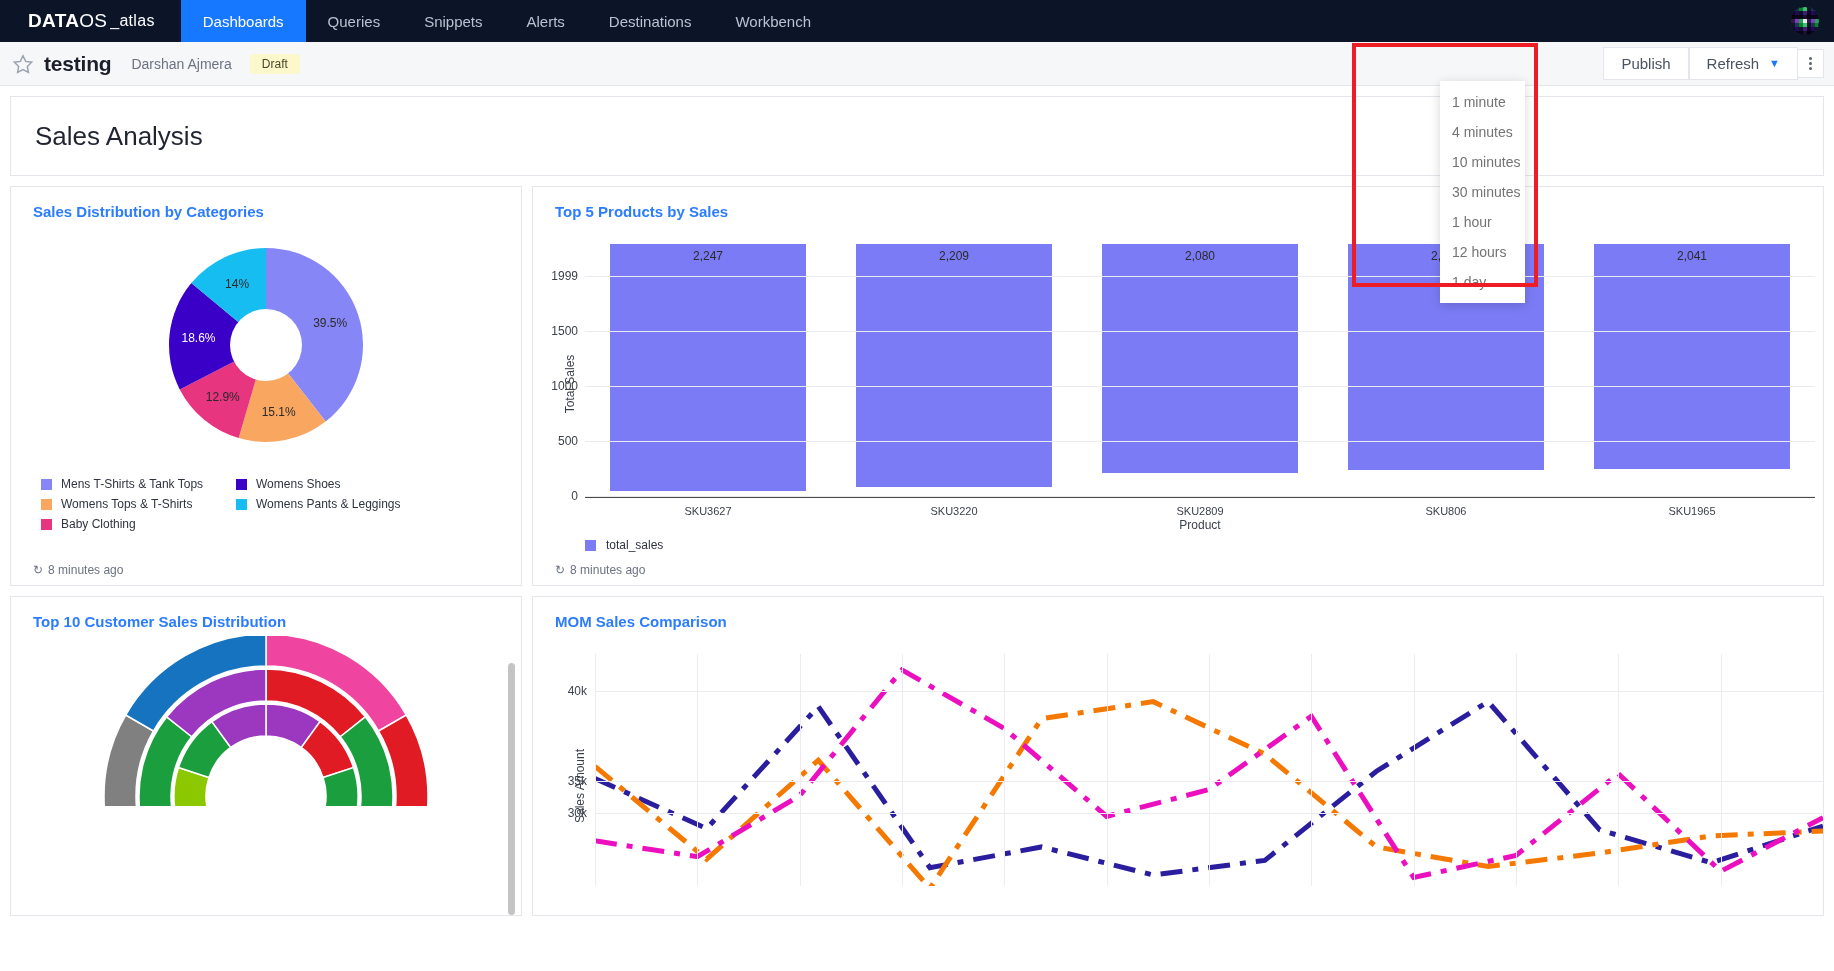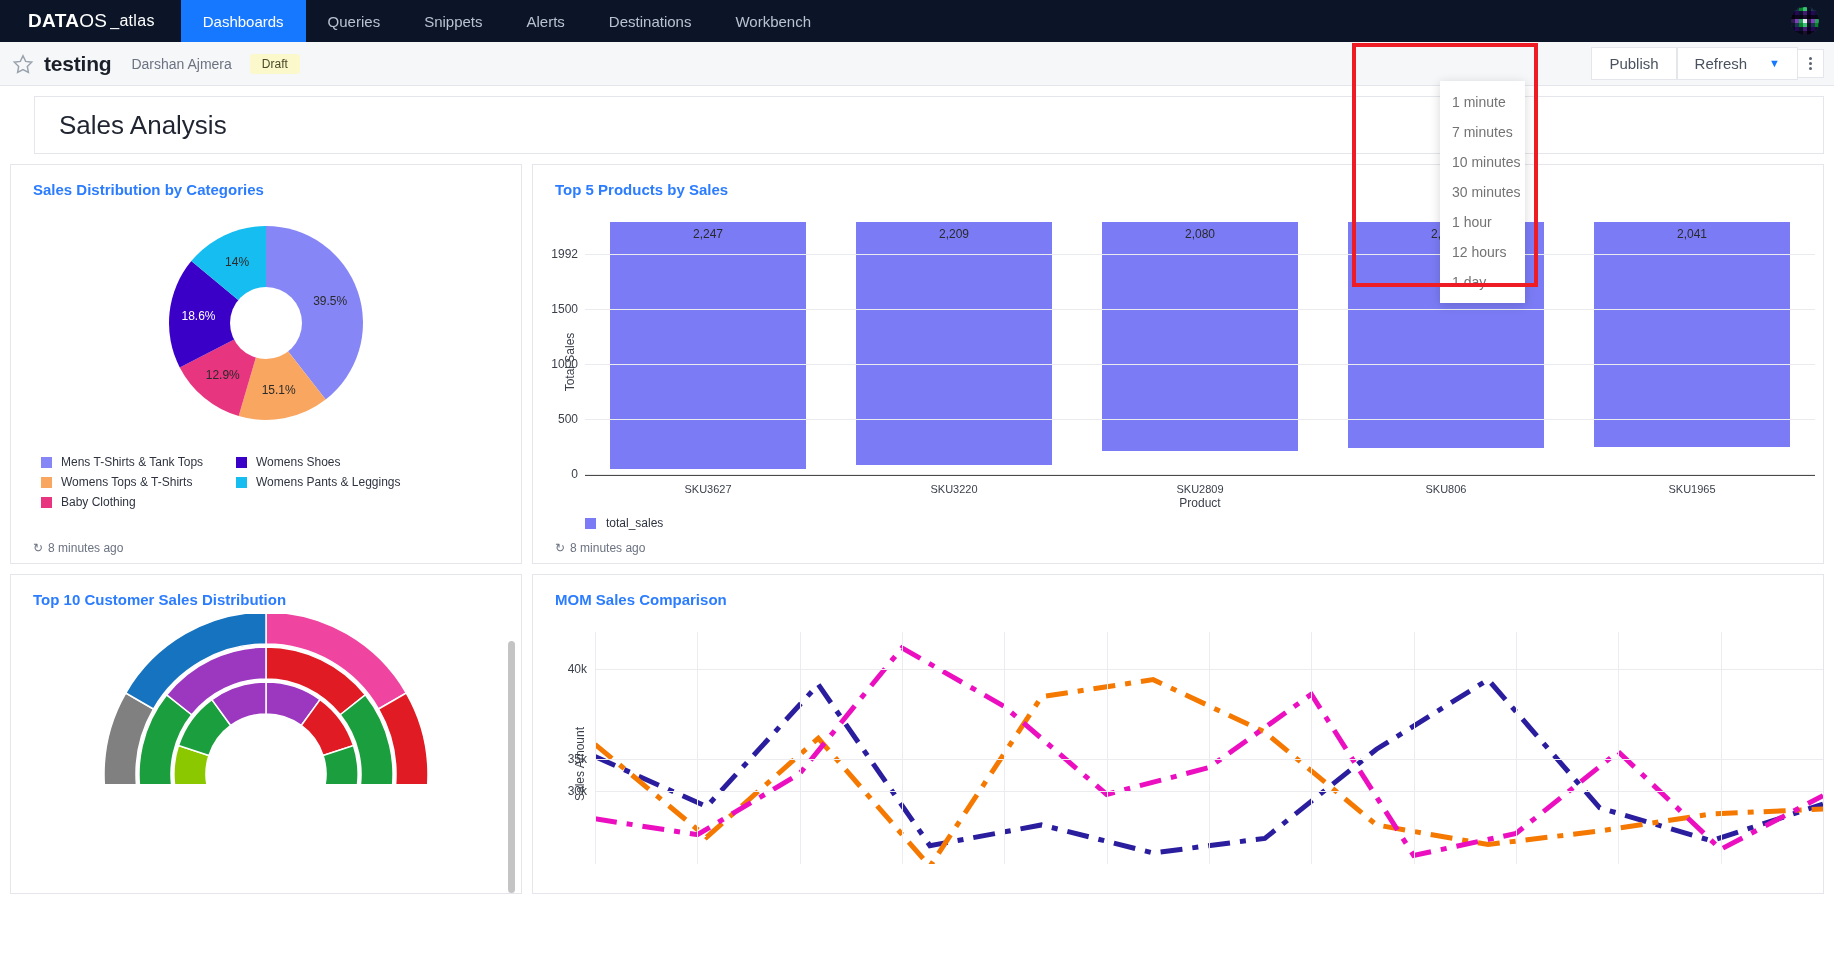--- a/index.html
+++ b/index.html
@@ -65,21 +65,21 @@
     background: #fbf8cc; color: #4a4a2a;
     font-size: 12px; padding: 3px 12px; border-radius: 3px;
   }
   .head-spacer { flex: 1; }
   .head-actions { display: flex; align-items: center; }
   .btn {
     background: #ffffff; border: 1px solid #e4e6eb;
     font-size: 15px; color: #4a5260;
     padding: 7px 17px; cursor: pointer; white-space: nowrap;
   }
-  .btn-refresh { display: flex; align-items: center; gap: 22px; }
+  .btn-refresh { display: flex; align-items: center; gap: 10px; }
   .chev { color: #1677ff; font-size: 11px; line-height: 1; }
   .kebab {
     background: #ffffff; border: 1px solid #e4e6eb; border-left: none;
     padding: 7px 11px; cursor: pointer;
     color: #5b6370; font-size: 15px; line-height: 1.1;
     letter-spacing: 0; display: flex; flex-direction: column;
     align-items: center; justify-content: center; gap: 2px;
   }
   .kebab i { width: 3px; height: 3px; background: #5b6370; border-radius: 50%; display: block; }
 
@@ -105,21 +105,21 @@
   
   .board { padding: 10px 10px 0 10px; background: #ffffff; }
   .card {
     background: #ffffff; border: 1px solid #e4e6eb;
     position: relative;
   }
   .card-title {
     color: #2b7cff; font-size: 15px; font-weight: 700;
     padding: 16px 0 0 22px;
   }
-  .page-title-card { height: 58px; display: flex; align-items: center; margin-left: 24px; }
+  .page-title-card { height: 80px; display: flex; align-items: center; }
   .page-title-text {
     font-size: 26px; color: #1f2430; padding-left: 24px; font-weight: 400;
   }
   .row { display: flex; gap: 10px; margin-top: 10px; }
   .col-left { width: 512px; flex: 0 0 512px; }
   .col-right { flex: 1; }
   .card-ts {
     position: absolute; left: 22px; bottom: 8px;
     font-size: 12px; color: #6b7280;
     display: flex; align-items: center; gap: 5px;
@@ -258,21 +258,21 @@
         <i></i>
         <i></i>
       </button>
   </div>
 </div>
 
 <div class="annot-box"></div>
 
 <div class="dropdown">
   <div class="dd-item">1 minute</div>
-  <div class="dd-item">7 minutes</div>
+  <div class="dd-item">4 minutes</div>
   <div class="dd-item">10 minutes</div>
   <div class="dd-item">30 minutes</div>
   <div class="dd-item">1 hour</div>
   <div class="dd-item">12 hours</div>
   <div class="dd-item">1 day</div>
 </div>
 
 <div class="board">
 
   <div class="card page-title-card">
@@ -375,21 +375,21 @@
             <div class="bc-grid" style="bottom: 21.7391%;">
               <div class="bc-ytick">500</div>
             </div>
             <div class="bc-grid" style="bottom: 43.4783%;">
               <div class="bc-ytick">1000</div>
             </div>
             <div class="bc-grid" style="bottom: 65.2174%;">
               <div class="bc-ytick">1500</div>
             </div>
             <div class="bc-grid" style="bottom: 86.9565%;">
-              <div class="bc-ytick">1992</div>
+              <div class="bc-ytick">1999</div>
             </div>
           </div>
         <div class="bc-xlabel">Product</div>
       </div>
       <div class="bc-legend">
         <span class="sw" id="bc-sw" style="background: rgb(123, 123, 245);"></span>
         <span>total_sales</span>
       </div>
       <div class="card-ts">
         <span class="ts-icon">↻</span>

